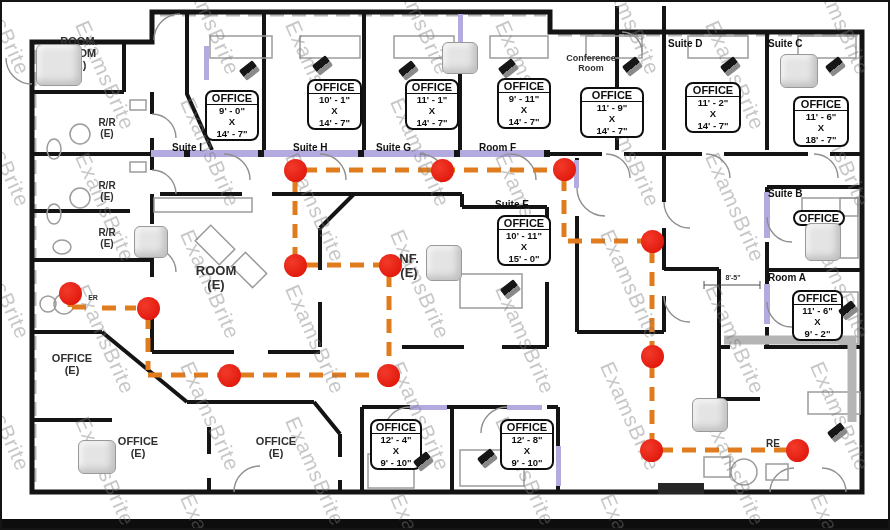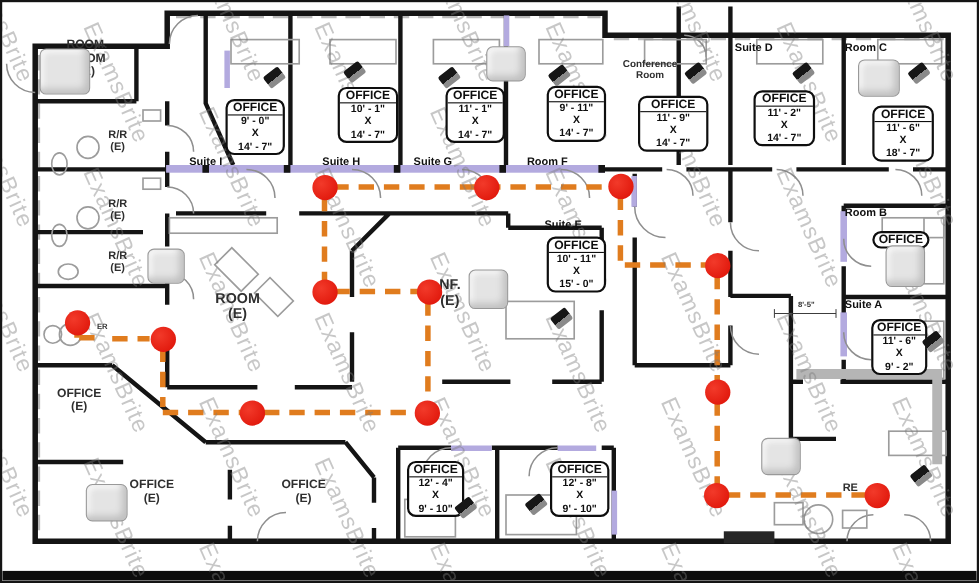--- a/index.html
+++ b/index.html
@@ -181,23 +181,23 @@
       <div class="wm" style="left: 825px; top: 356px;">ExamsBrite</div>
       <div class="wm" style="left: 825px; top: 488px;">ExamsBrite</div>
     </div>
   <div id="labels">
       <div class="suite-label" style="left: 170px; top: 140px;">Suite I</div>
       <div class="suite-label" style="left: 291px; top: 140px;">Suite H</div>
       <div class="suite-label" style="left: 374px; top: 140px;">Suite G</div>
       <div class="suite-label" style="left: 477px; top: 140px;">Room F</div>
       <div class="suite-label" style="left: 493px; top: 197px;">Suite E</div>
       <div class="suite-label" style="left: 666px; top: 36px;">Suite D</div>
-      <div class="suite-label" style="left: 766px; top: 36px;">Room C</div>
-      <div class="suite-label" style="left: 766px; top: 186px;">Room B</div>
-      <div class="suite-label" style="left: 766px; top: 270px;">Suite A</div>
+      <div class="suite-label" style="left: 766px; top: 36px;">Suite C</div>
+      <div class="suite-label" style="left: 766px; top: 186px;">Suite B</div>
+      <div class="suite-label" style="left: 766px; top: 270px;">Room A</div>
       <div class="plan-label" style="left: 48px; top: 34px; width: 58px; font-size: 11px;">
         <div>ROOM.</div>
         <div>ROOM</div>
         <div>(E)</div>
       </div>
       <div class="plan-label" style="left: 563px; top: 52px; width: 52px; font-size: 9px;">
         <div>Conference</div>
         <div>Room</div>
       </div>
       <div class="plan-label" style="left: 188px; top: 262px; width: 52px; font-size: 13px;">

